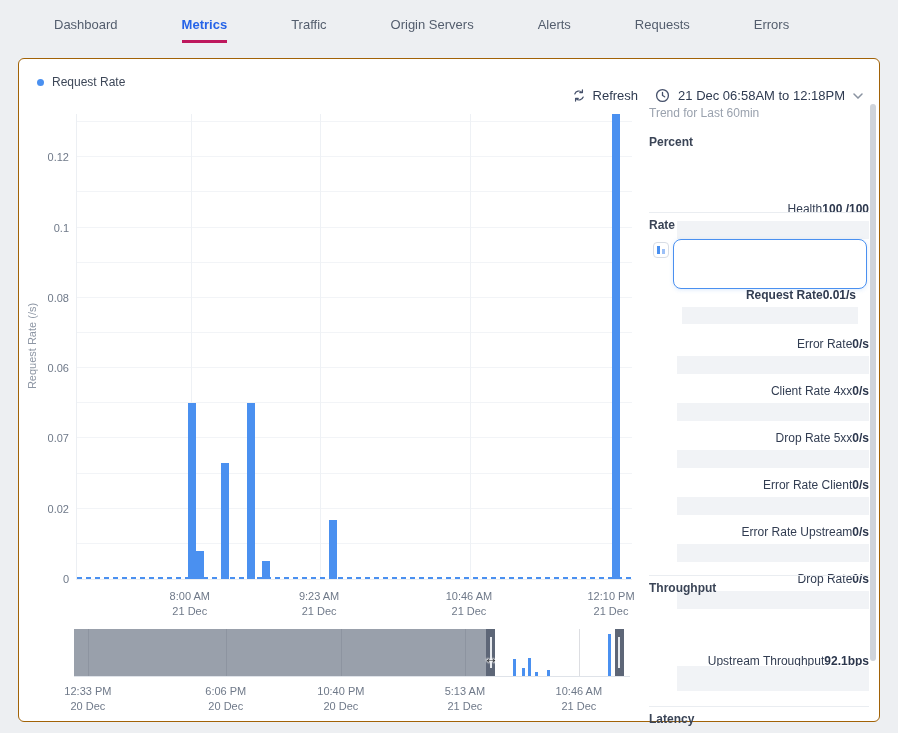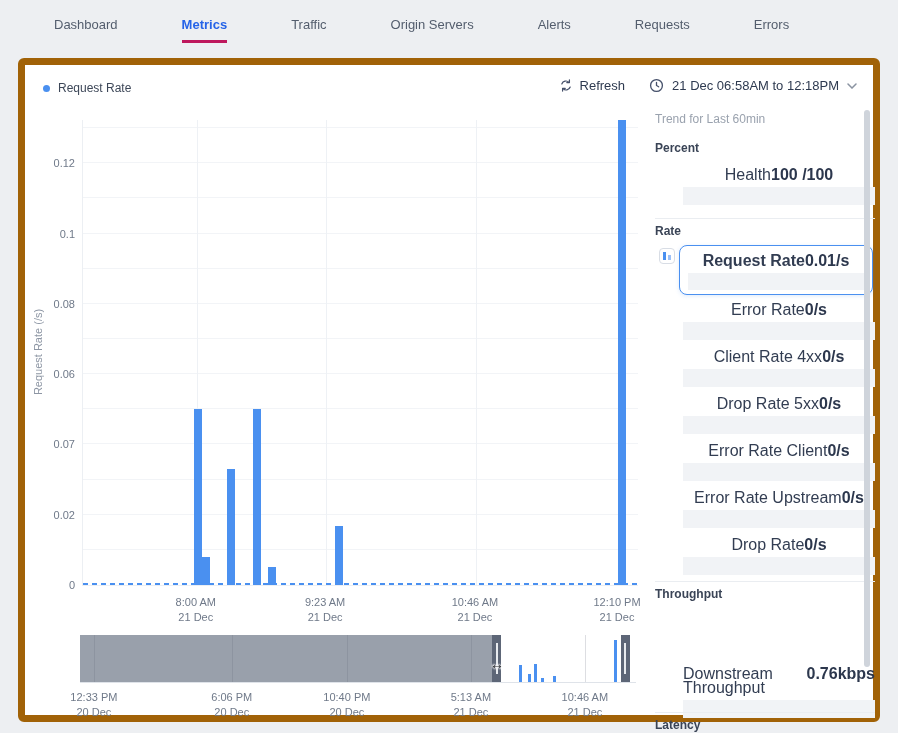--- a/index.html
+++ b/index.html
@@ -6,25 +6,25 @@
   body{
     width:898px;height:733px;position:relative;overflow:hidden;
     background:#edeff2;font-family:"Liberation Sans",sans-serif;
   }
   
   .nav{position:absolute;top:0;left:0;right:0;display:flex;gap:28px;padding:17px 0 0 18px;}
   .nav-item{font-size:13px;color:#535d6d;padding-bottom:8px;cursor:pointer;white-space:nowrap;margin-left:36px;}
   .nav-item.active{color:#2563e8;font-weight:700;border-bottom:3px solid #be185d;}
   
   .panel{position:absolute;left:18px;top:58px;width:862px;height:664px;background:#fff;
-         border:7px solid #a16207;border-radius:6px;box-sizing:border-box;}
+         border:1px solid #a16207;border-radius:6px;box-sizing:border-box;}
   .legend{position:absolute;left:18px;top:16px;display:flex;align-items:center;gap:8px;}
   .legend-dot{width:7px;height:7px;border-radius:50%;background:#4a90f0;}
   .legend-label{font-size:12px;color:#3d4758;}
-  .header-right{position:absolute;right:16px;top:13px;display:flex;align-items:center;gap:24px;}
+  .header-right{position:absolute;right:16px;top:29px;display:flex;align-items:center;gap:17px;}
   .refresh-btn{display:flex;gap:7px;align-items:center;font-size:13px;color:#2e3a50;cursor:pointer;}
   .date-picker{display:flex;gap:8px;align-items:center;font-size:13px;color:#2e3a50;cursor:pointer;}
   
   .y-axis-label{position:absolute;left:13px;top:287px;transform:translate(-50%,-50%) rotate(-90deg);
                 font-size:11px;color:#8d96a4;white-space:nowrap;}
   .y-ticks{position:absolute;left:0;top:55px;width:50px;height:465px;}
   .y-tick{position:absolute;right:0;font-size:11px;color:#6f7989;transform:translateY(50%);}
   .plot{position:absolute;left:57px;top:55px;width:555px;height:465px;
         border-left:1px solid #eceff3;border-bottom:1px solid #eceff3;}
   .gridline-h{position:absolute;left:0;right:0;height:1px;background:#f2f4f7;}
@@ -49,21 +49,21 @@
   
   .sidebar{position:absolute;left:630px;top:45px;width:220px;height:618px;}
   .trend-title{position:absolute;top:2px;left:0;font-size:12px;color:#9aa2ae;}
   .sec-title{position:absolute;left:0;font-size:12px;font-weight:700;color:#3a4456;}
   .t-percent{top:31px}.t-rate{top:114px}.t-throughput{top:477px}.t-latency{top:608px}
   .divider{position:absolute;left:0;right:0;height:1px;background:#eaedf1;}
   .d1{top:108px}.d2{top:471px}.d3{top:602px}
   .metric{position:absolute;left:28px;right:0;cursor:pointer;}
   .m-health{top:58px}.m-er{top:193px}.m-er4{top:240px}.m-er5{top:287px}.m-erc{top:334px}
   .m-eru{top:381px}.m-dr{top:428px}.m-ut{top:510px}.m-dt{top:557px}
-  .metric-head{display:flex;justify-content:center;font-size:16px;color:#323d52;line-height:14px;}
+  .metric-head{display:flex;justify-content:flex-end;font-size:12px;color:#323d52;line-height:14px;margin-top:40px;}
   .metric-value{color:#2c374d;font-weight:bold;}
   .spark{margin-top:5px;height:18px;background:#f1f3f6;}
   .selected-card{position:absolute;left:24px;width:194px;top:135px;height:50px;background:#fff;
                  border:1.5px solid #4a90f0;border-radius:8px;box-sizing:border-box;
                  box-shadow:0 1px 4px rgba(74,144,240,0.18);cursor:pointer;}
   .selected-card .metric-head{padding:8px 10px 0;font-weight:700;}
   .selected-card .spark{margin:5px 8px 0;height:17px;}
   .metric-chart-icon{position:absolute;left:4px;top:138px;width:16px;height:16px;background:#fff;
                      border:1px solid #d8dde5;border-radius:4px;box-sizing:border-box;
                      display:flex;align-items:flex-end;justify-content:center;gap:2px;padding-bottom:3px;}
@@ -280,25 +280,28 @@
       <div class="metric-head">
         <span class="metric-label">Drop Rate</span>
         <span class="metric-value">0/s</span>
       </div>
       <div class="spark"></div>
     </div>
 
     <div class="divider d2"></div>
     <div class="sec-title t-throughput">Throughput</div>
 
+    <div class="metric m-ut">
+      <div class="metric-head">
+        <span class="metric-label">Upstream Throughput</span>
+        <span class="metric-value">92.1bps</span>
+      </div>
+      <div class="spark"></div>
+    </div>
     <div class="metric m-dt">
-      <div class="metric-head">
-        <span class="metric-label">Downstream Throughput</span>
-        <span class="metric-value">0.76kbps</span>
-      </div>
       <div class="spark"></div>
     </div>
 
     <div class="divider d3"></div>
     <div class="sec-title t-latency">Latency</div>
   </div>
 
   <div class="scrollbar-thumb"></div>
 </div>
 

